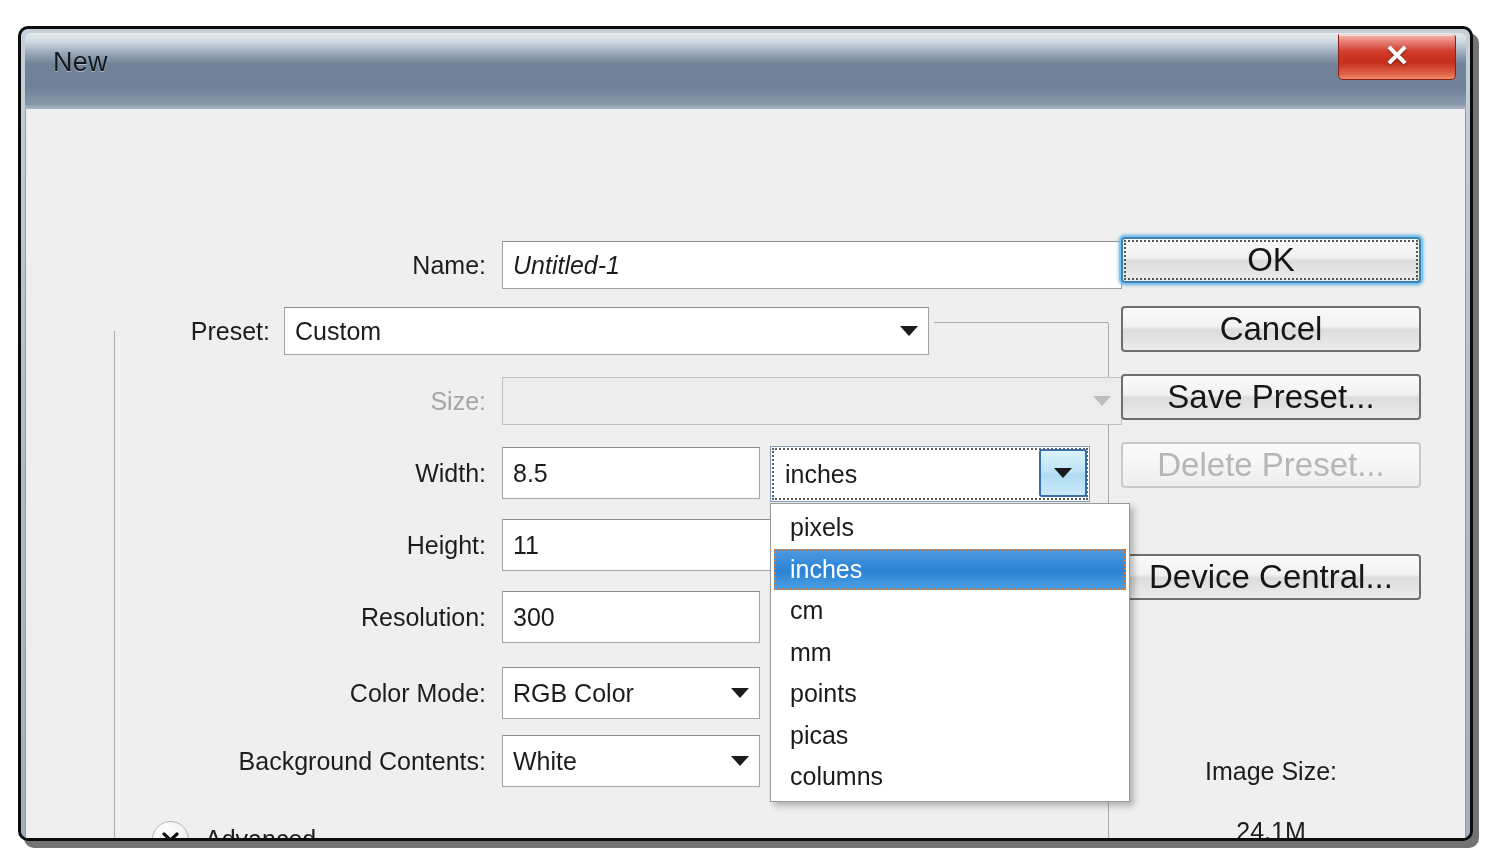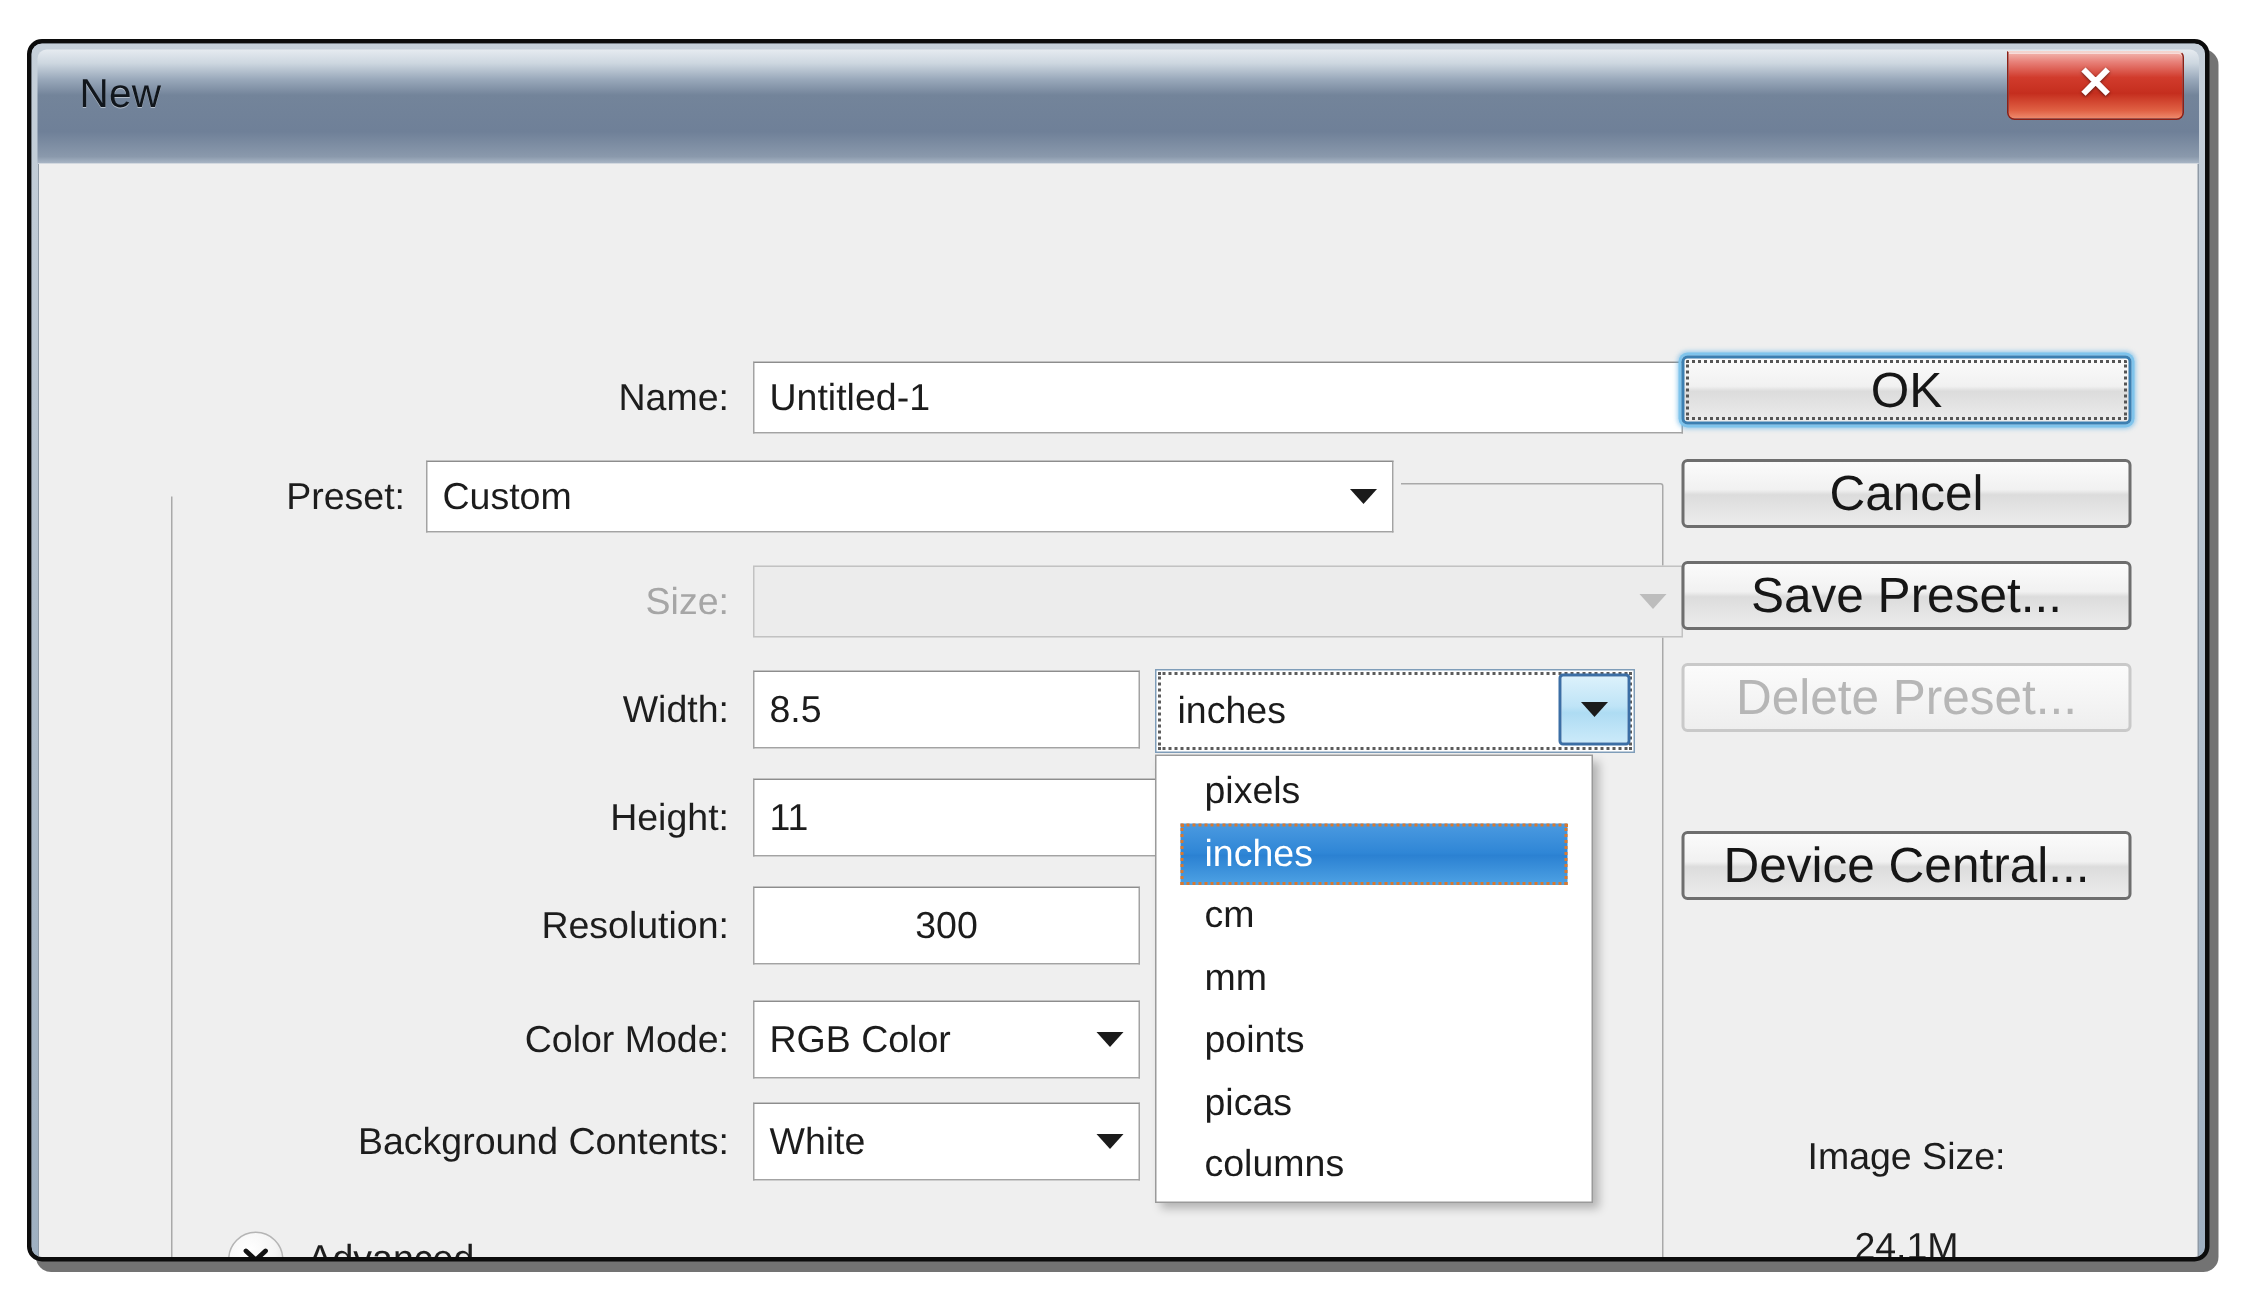--- a/index.html
+++ b/index.html
@@ -170,26 +170,26 @@
     border-radius: 3px;
     display: flex; align-items: center; justify-content: center;
     cursor: pointer;
   }
   #unit-combo-btn .caret { margin-left: 0; }
 
   
   #unit-dropdown {
     position: absolute;
     left: 744px; top: 394px;
-    width: 292px;
+    width: 360px;
     background: #ffffff;
     border: 1px solid #9a9a9a;
     box-shadow: 4px 4px 6px rgba(0,0,0,0.25);
     z-index: 40;
-    padding: 3px 16px;
+    padding: 3px 3px;
   }
   .dd-item {
     font-size: 25px;
     color: #1b1b1b;
     padding: 3px 16px;
     line-height: 1.42;
     cursor: pointer;
     white-space: nowrap;
   }
   .dd-item.selected {
@@ -282,21 +282,21 @@
     <div id="body">
 
       <div id="form-area">
 
         <div id="preset-group"></div>
         <div id="preset-group-gap-left"></div>
         <div id="preset-group-gap"></div>
 
         <div class="row" style="left:280px; top:132px;">
           <div class="lbl" style="width:180px;">Name:</div>
-          <div class="textbox" style="width:620px; height:48px; margin-left:16px;">
+          <div class="textbox" style="width:620px; height:48px; margin-left:16px;font-style:italic;">
             <span>Untitled-1</span>
           </div>
         </div>
 
         <div class="row" style="left:124px; top:198px;">
           <div class="lbl" style="width:120px;">Preset:</div>
           <div class="combo" style="width:645px; height:48px; margin-left:14px;">
             <span>Custom</span>
             <span class="caret"></span>
           </div>
@@ -319,21 +319,21 @@
 
         <div class="row" style="left:280px; top:410px;">
           <div class="lbl" style="width:180px;">Height:</div>
           <div class="textbox" style="width:306px; height:52px; margin-left:16px;">
             <span>11</span>
           </div>
         </div>
 
         <div class="row" style="left:260px; top:482px;">
           <div class="lbl" style="width:200px;">Resolution:</div>
-          <div class="textbox" style="width:258px; height:52px; margin-left:16px;justify-content:center;">
+          <div class="textbox" style="width:258px; height:52px; margin-left:16px;">
             <span>300</span>
           </div>
         </div>
 
         <div class="row" style="left:260px; top:558px;">
           <div class="lbl" style="width:200px;">Color Mode:</div>
           <div class="combo" style="width:258px; height:52px; margin-left:16px;gap:28px;">
             <span>RGB Color</span>
             <span class="caret"></span>
           </div>

